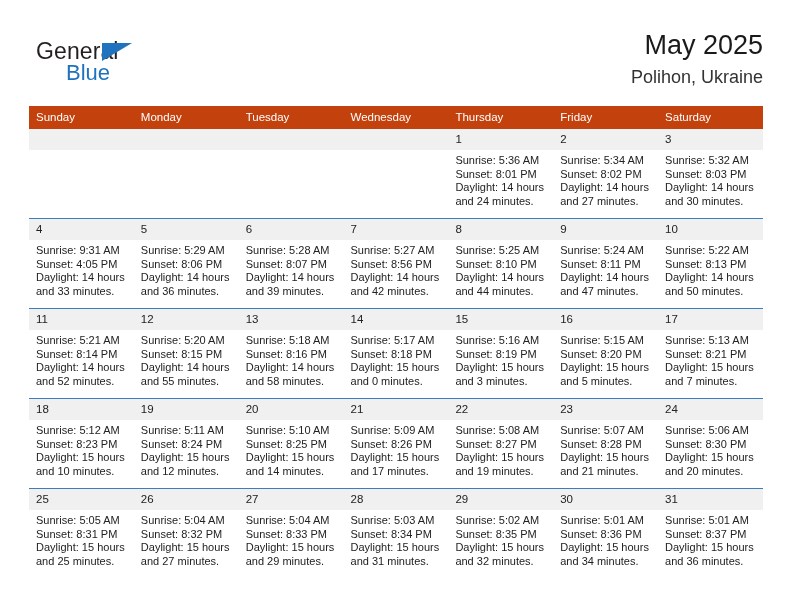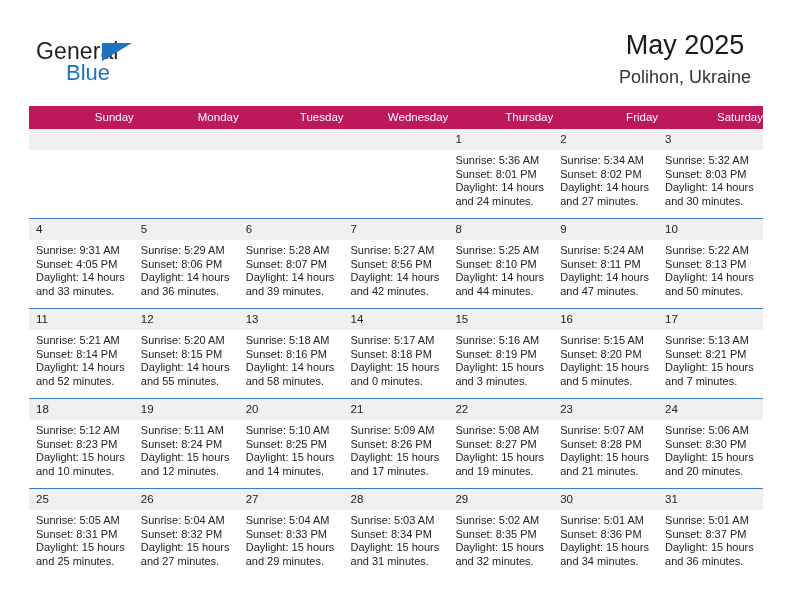--- a/index.html
+++ b/index.html
@@ -19,21 +19,21 @@
     width: 792px;
     height: 612px;
     box-sizing: border-box;
   }
 
   
   .header {
     position: absolute;
     left: 29px;
     top: 28px;
-    right: 41px;
+    right: 29px;
     height: 70px;
   }
   .logo {
     position: absolute;
     left: 7px;
     top: 10px;
     width: 200px;
     height: 56px;
   }
   .logo-general {
@@ -59,21 +59,21 @@
     left: 30px;
     top: 22px;
     font-size: 22px;
     color: #1f72bd;
     line-height: 26px;
   }
   .title-wrap {
     position: absolute;
     right: 0;
     top: 0;
-    text-align: center;
+    text-align: right;
   }
   .cal-title {
     font-size: 27px;
     color: #1a1a1a;
     line-height: 34px;
     font-weight: normal;
     margin: 0;
     white-space: nowrap;
   }
   .cal-subtitle {
@@ -87,25 +87,25 @@
   
   .calendar {
     position: absolute;
     left: 29px;
     top: 106px;
     width: 734px;
     border-collapse: collapse;
     table-layout: fixed;
   }
   .calendar th {
-    background: #be185d;
+    background: #c2410c;
     color: #ffffff;
     font-size: 11.5px;
     font-weight: normal;
-    text-align: right;
+    text-align: left;
     padding: 5px 0 5px 7px;
     height: 9px;
     line-height: 13px;
   }
   .calendar td {
     vertical-align: top;
     padding: 0;
     height: 89px;
     border-top: 1px solid #3a7dc0;
     background: #ffffff;

